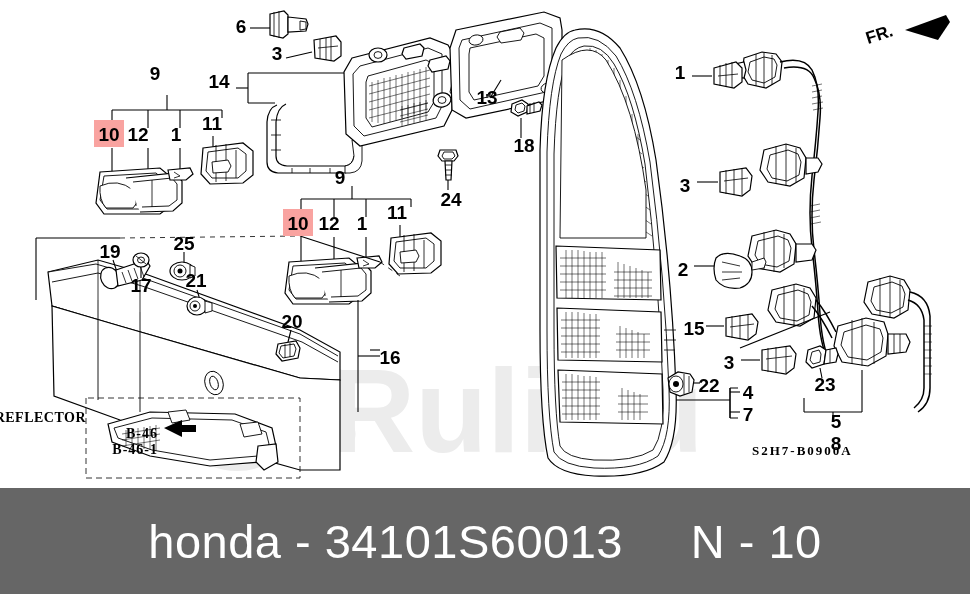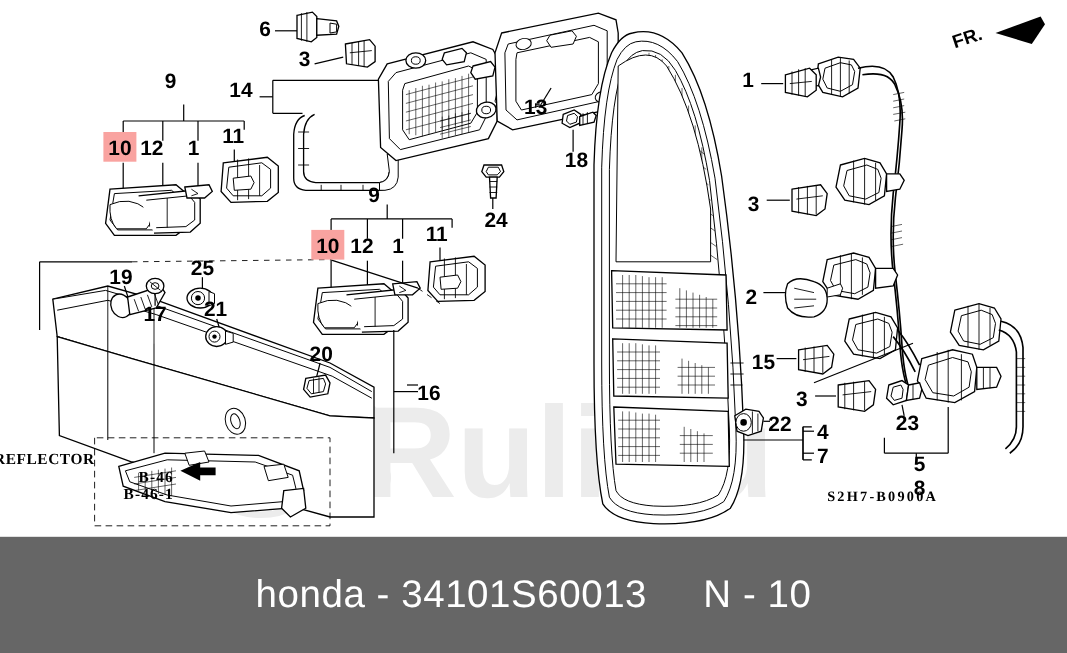--- a/index.html
+++ b/index.html
@@ -18,21 +18,21 @@
   .ln1{stroke-width:1.1;}
   .ln12{stroke-width:1.5;}
   .ln08{stroke-width:0.8;}
   .part{fill:#fff;stroke:#000;stroke-width:1.2;}
   .partl{fill:#fff;stroke:#000;stroke-width:0.9;}
   .hatch{stroke:#000;stroke-width:0.55;fill:none;}
   .blk{fill:#000;}
   .wmtxt{font-family:"Liberation Sans",sans-serif;font-weight:bold;font-size:118px;fill:#ececec;}
   #footer{position:absolute;left:0;top:488px;width:970px;height:106px;background:#666666;
           display:flex;align-items:center;justify-content:center;}
-  #footer .ftxt{color:#ffffff;font-size:35px;font-family:"Liberation Sans",sans-serif;letter-spacing:0.5px;white-space:pre;}
+  #footer .ftxt{color:#ffffff;font-size:47px;font-family:"Liberation Sans",sans-serif;letter-spacing:0.5px;white-space:pre;}
 </style>
 </head>
 <body>
 
 <div id="root">
 
   <div id="diagram">
     <svg width="970" height="488" viewBox="0 0 970 488">
 
       <g>

